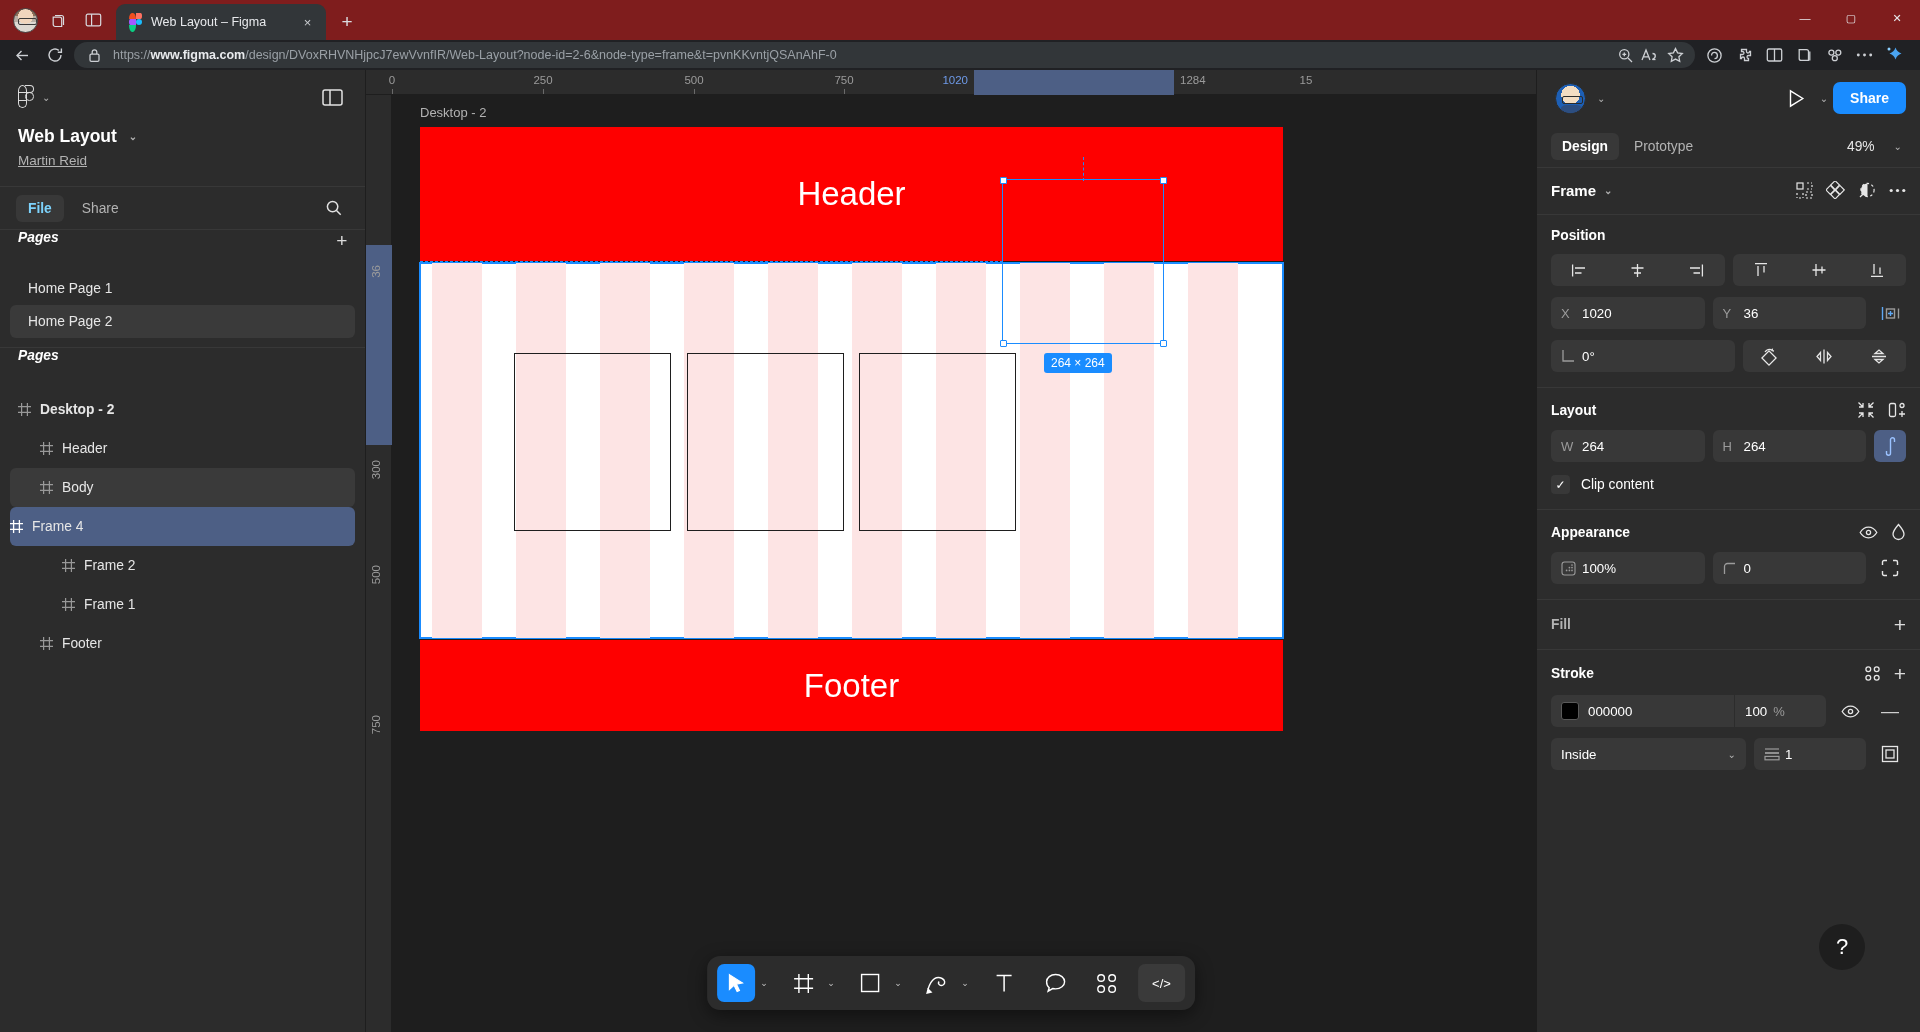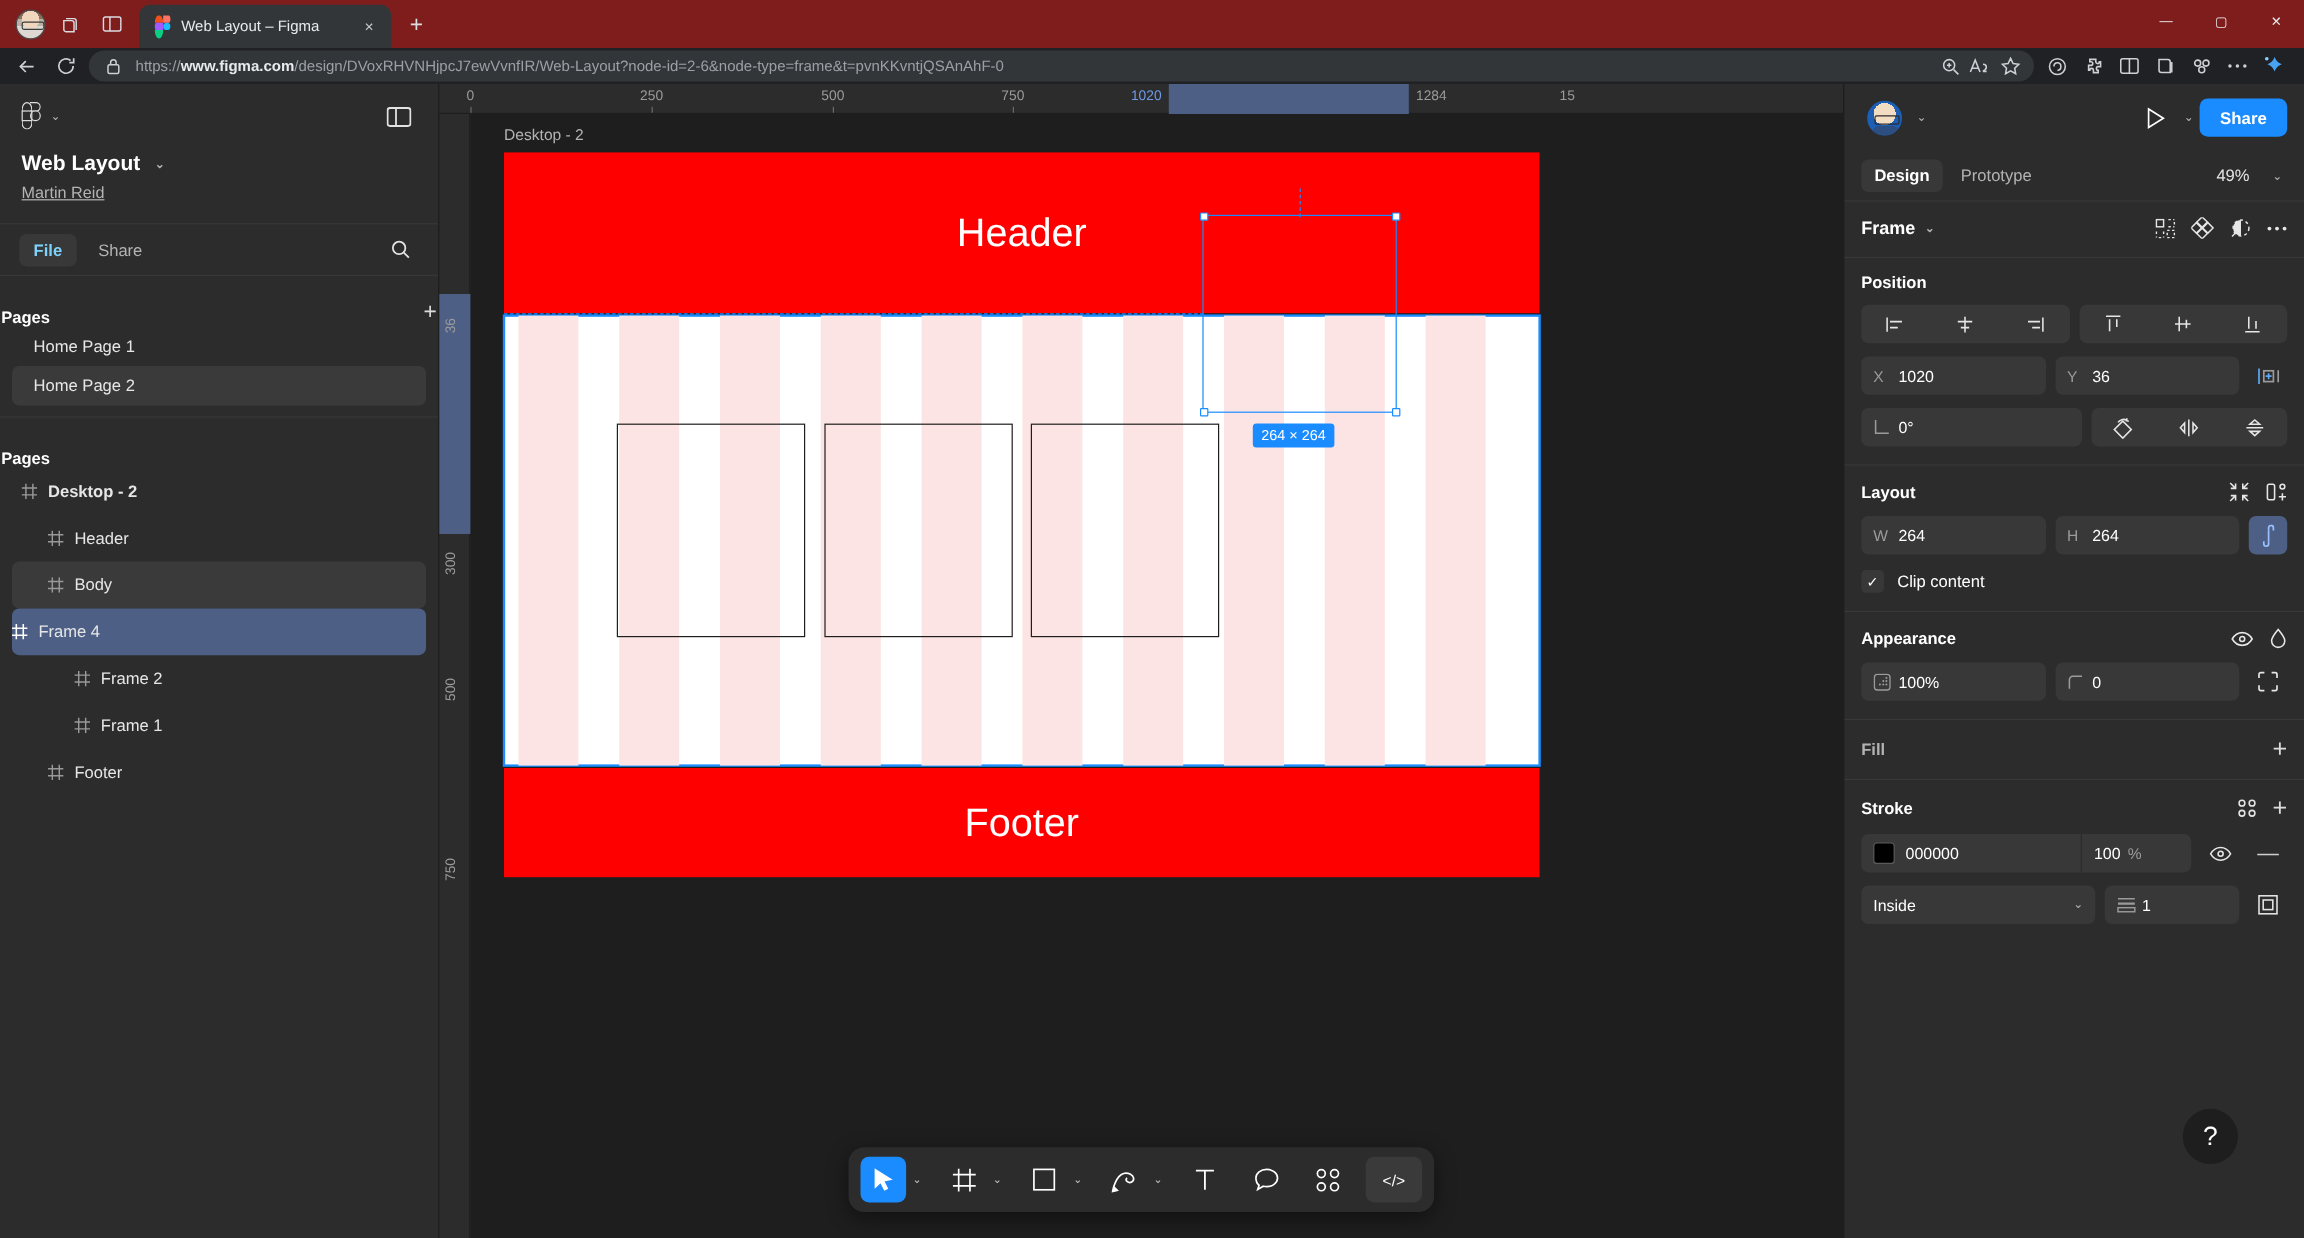--- a/index.html
+++ b/index.html
@@ -81,22 +81,22 @@
   .fmle { left:0; top:15px; width:8.5px; height:8.5px; border-radius:0 0 8px 8px/0 0 9px 9px; border-top:none;}
   .caret { font-size: 10px; color: #b3b3b3; margin-left:3px; }
   .lp-title-blk { padding: 2px 18px 18px; }
   .file-name { font-size: 17.5px; font-weight: 700; color:#fff; display:flex; align-items:center; gap:9px;}
   .file-owner { font-size: 13.5px; color: #b3b3b3; margin-top: 6px; text-decoration: underline; }
   .lp-tabs { height: 44px; display:flex; align-items:center; padding: 0 16px; gap: 6px;
              border-top: 1px solid #383838; border-bottom: 1px solid #383838; }
   .lp-tab { font-size: 13.8px; padding: 6px 12px; border-radius: 6px; color:#b3b3b3; }
   .lp-tab.active { background: #383838; color:#7dd3fc; font-weight: 700; }
   .lp-search { margin-left:auto; width:30px;height:30px; display:flex;align-items:center;justify-content:center; }
-  .lp-sec-head { height: 42px; display:flex; align-items:flex-end; padding: 0 1px;
-                 font-size: 13.8px; font-weight: 700; color:#fff; }
+  .lp-sec-head { height: 42px; display:flex; align-items:flex-start; padding: 0 18px;
+                 font-size: 13.8px; font-weight: 700; color:#fff;font-style:italic; }
   .lp-sec-head .plus { margin-left:auto; font-size:19px; font-weight:300; color:#dcdcdc; }
   .page-item { height: 33px; display:flex; align-items:center; padding: 0 18px;
                font-size: 13.8px; color:#e6e6e6; margin: 0 10px; border-radius: 6px; }
   .page-item.active { background: #3a3a3a; }
   .lp-divider { height:1px; background:#383838; margin-top: 9px; }
   .layer-item { height: 39px; display:flex; align-items:center; gap: 9px;
                 font-size: 13.8px; color:#e6e6e6; margin: 0 10px; border-radius: 6px; padding-right: 8px;}
   .layer-item.hovered { background: #3a3a3a; }
   .layer-item.selected { background: #4d5f85; }
   .frame-ic { width: 13px; height: 13px; flex:none; color: #999; }

